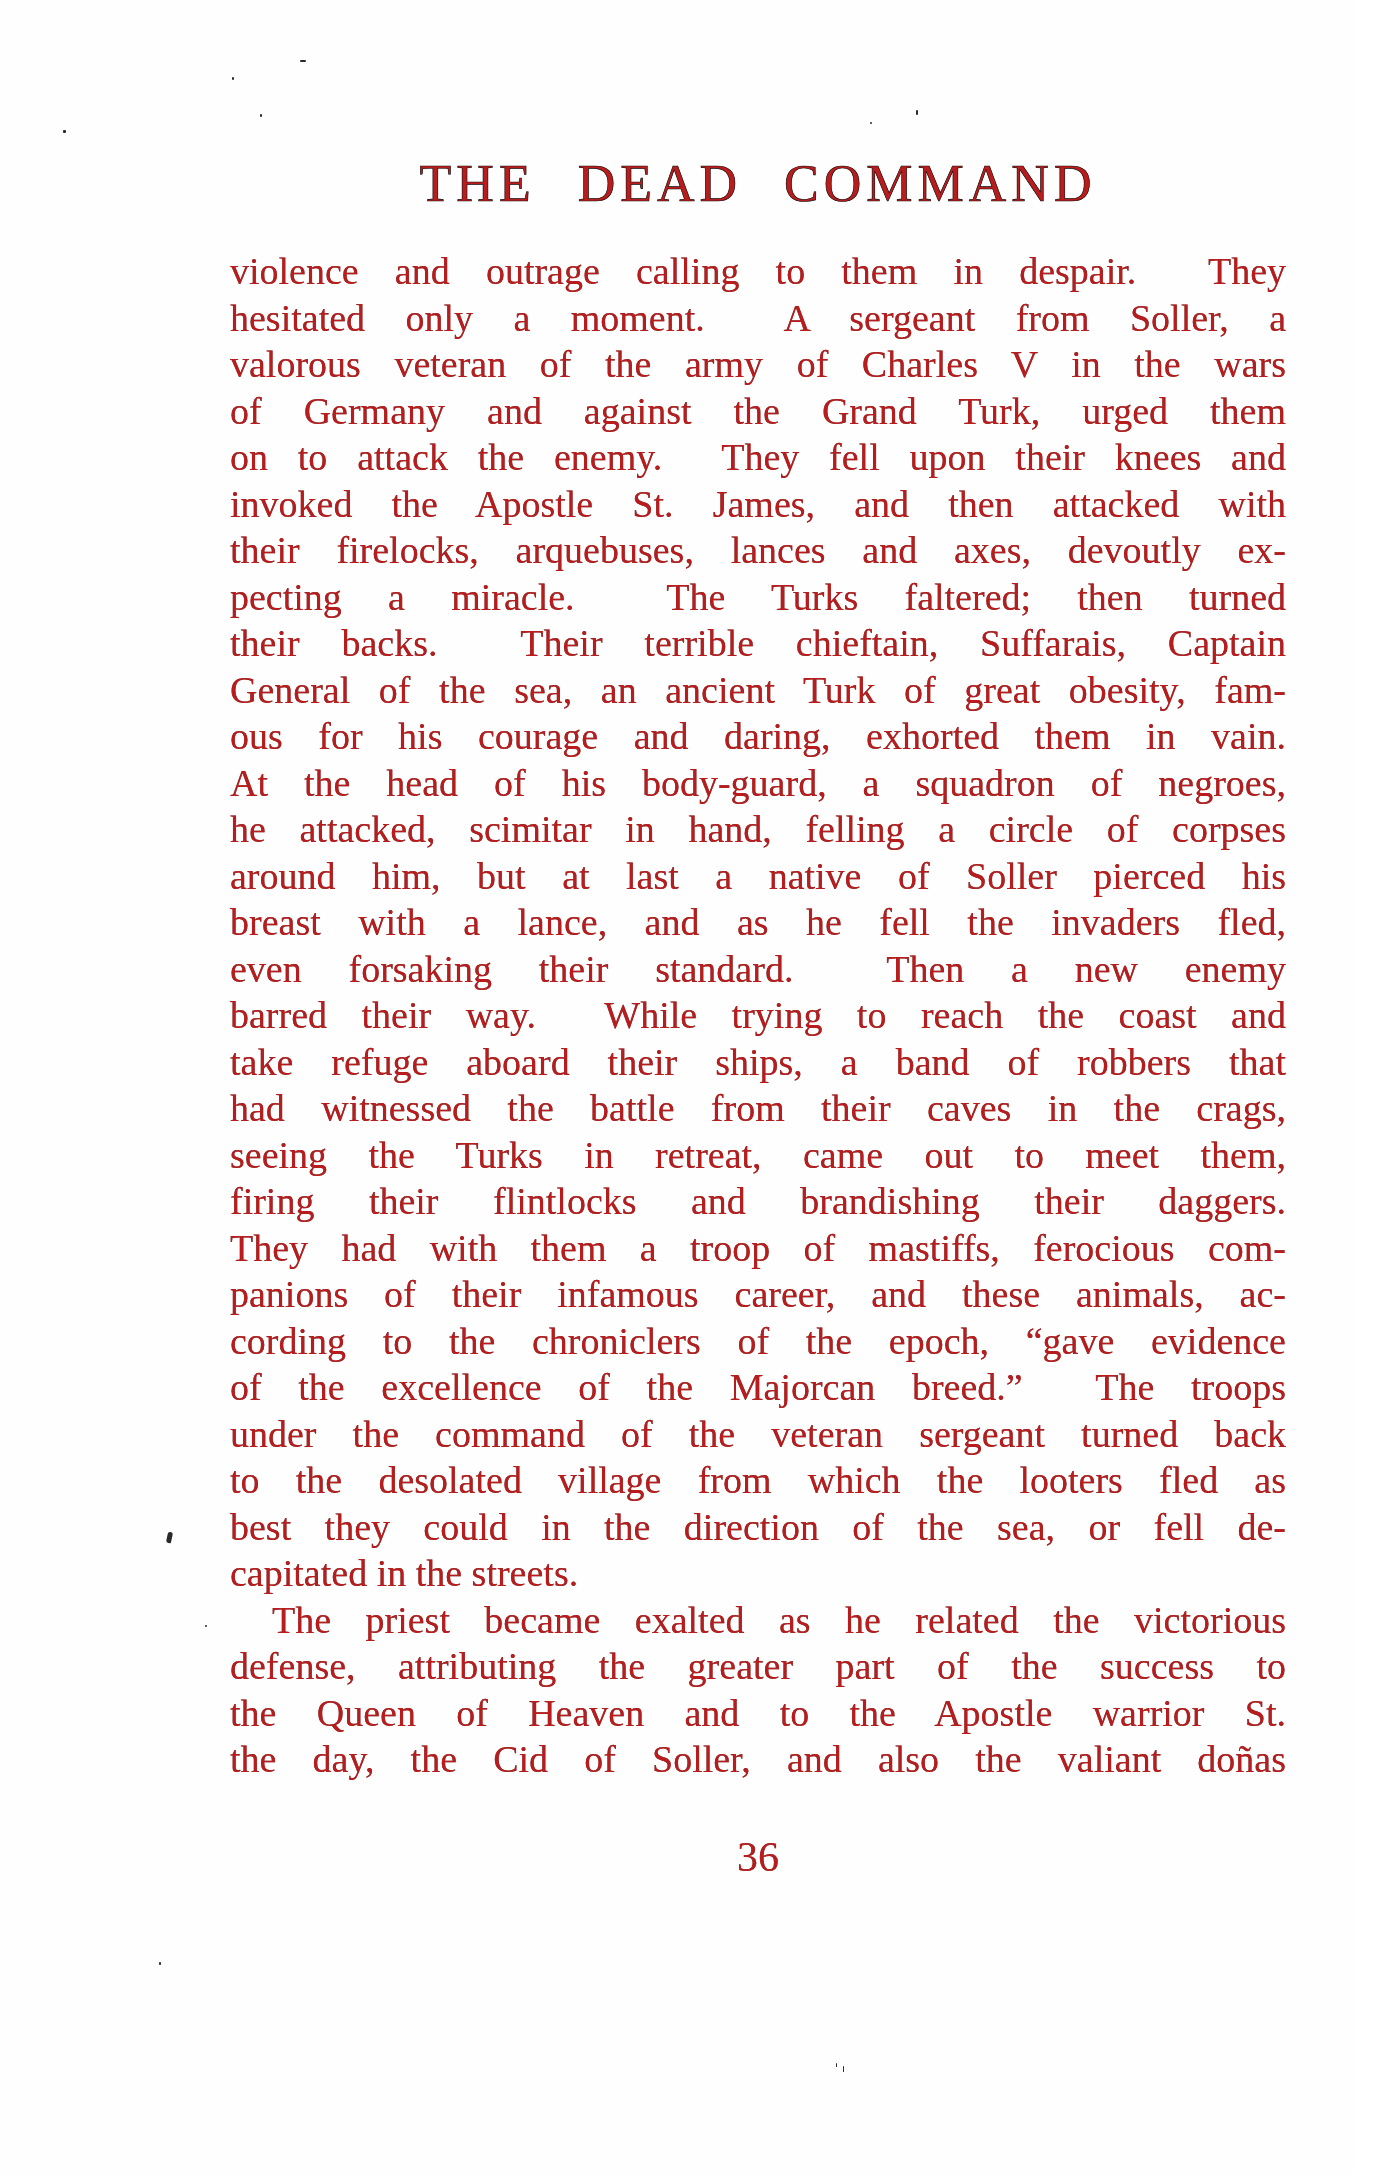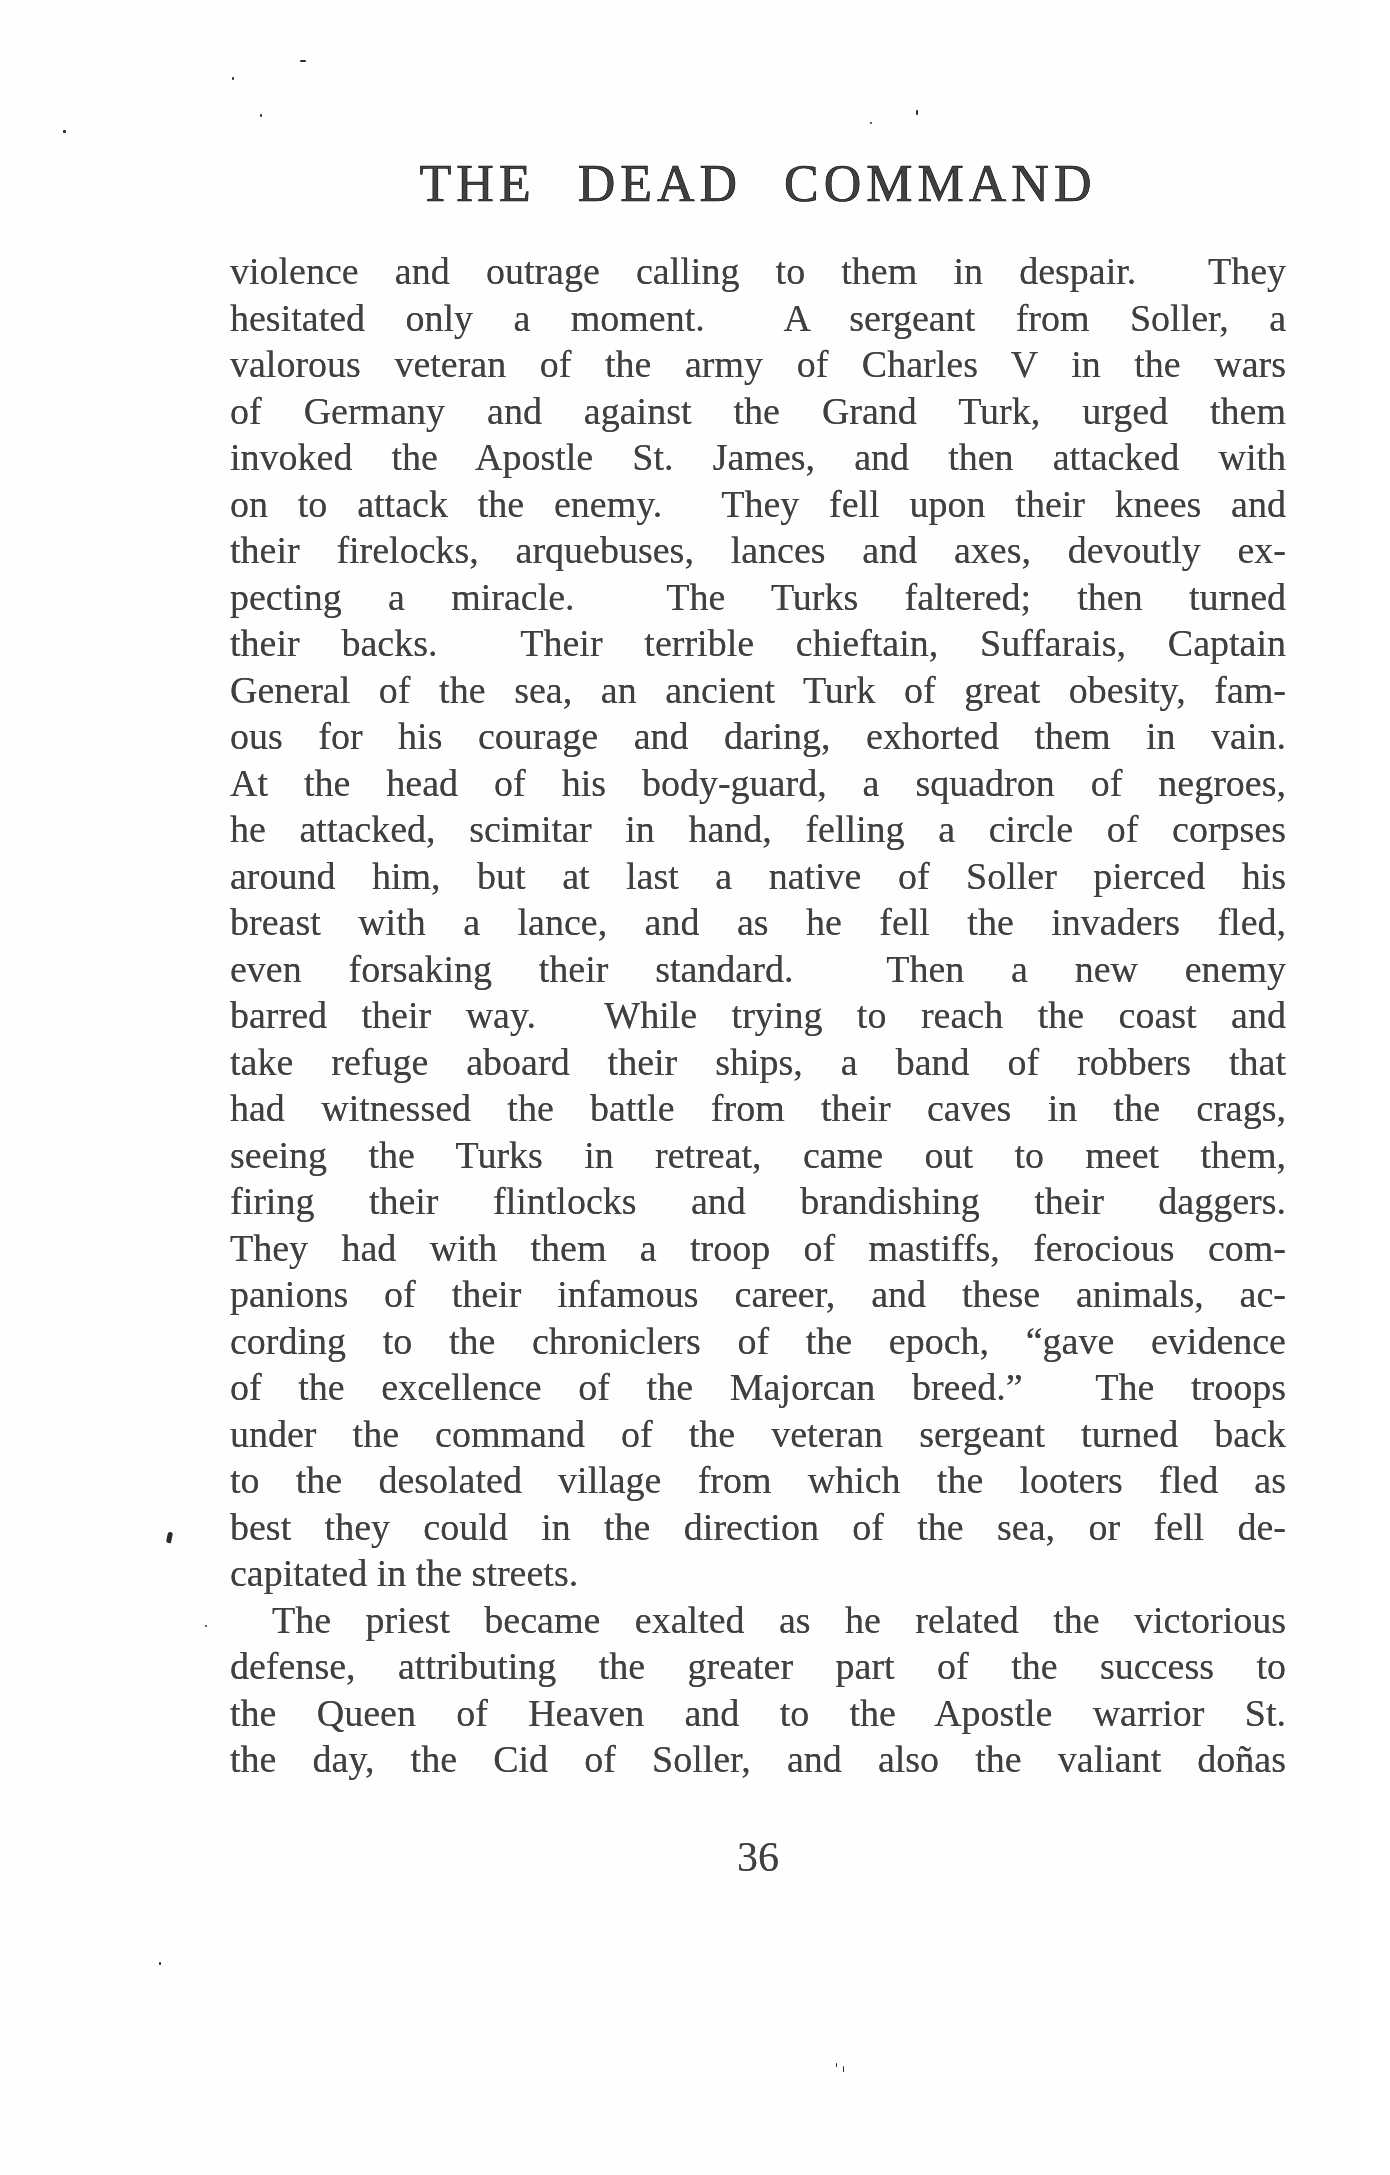--- a/index.html
+++ b/index.html
@@ -7,21 +7,21 @@
     padding: 0;
     background: #ffffff;
   }
   .page {
     position: relative;
     width: 1354px;
     height: 2175px;
     background: #fefefe;
     overflow: hidden;
     font-family: "Liberation Serif", "DejaVu Serif", serif;
-    color: #404040;
+    color: #b91c1c;
   }
   .title {
     position: absolute;
     top: 156px;
     left: 230px;
     width: 1056px;
     margin: 0;
     text-align: center;
     font-size: 52px;
     font-weight: 400;
@@ -83,22 +83,22 @@
 
 <div class="page">
 
   <h1 class="title">THE DEAD COMMAND</h1>
 
   <div class="text-block">
     <div class="line">violence and outrage calling to them in despair.  They</div>
     <div class="line">hesitated only a moment.  A sergeant from Soller, a</div>
     <div class="line">valorous veteran of the army of Charles V in the wars</div>
     <div class="line">of Germany and against the Grand Turk, urged them</div>
+    <div class="line">on to attack the enemy.  They fell upon their knees and</div>
     <div class="line">invoked the Apostle St. James, and then attacked with</div>
-    <div class="line">on to attack the enemy.  They fell upon their knees and</div>
     <div class="line">their firelocks, arquebuses, lances and axes, devoutly ex-</div>
     <div class="line">pecting a miracle.  The Turks faltered; then turned</div>
     <div class="line">their backs.  Their terrible chieftain, Suffarais, Captain</div>
     <div class="line">General of the sea, an ancient Turk of great obesity, fam-</div>
     <div class="line">ous for his courage and daring, exhorted them in vain.</div>
     <div class="line">At the head of his body-guard, a squadron of negroes,</div>
     <div class="line">he attacked, scimitar in hand, felling a circle of corpses</div>
     <div class="line">around him, but at last a native of Soller pierced his</div>
     <div class="line">breast with a lance, and as he fell the invaders fled,</div>
     <div class="line">even forsaking their standard.  Then a new enemy</div>

